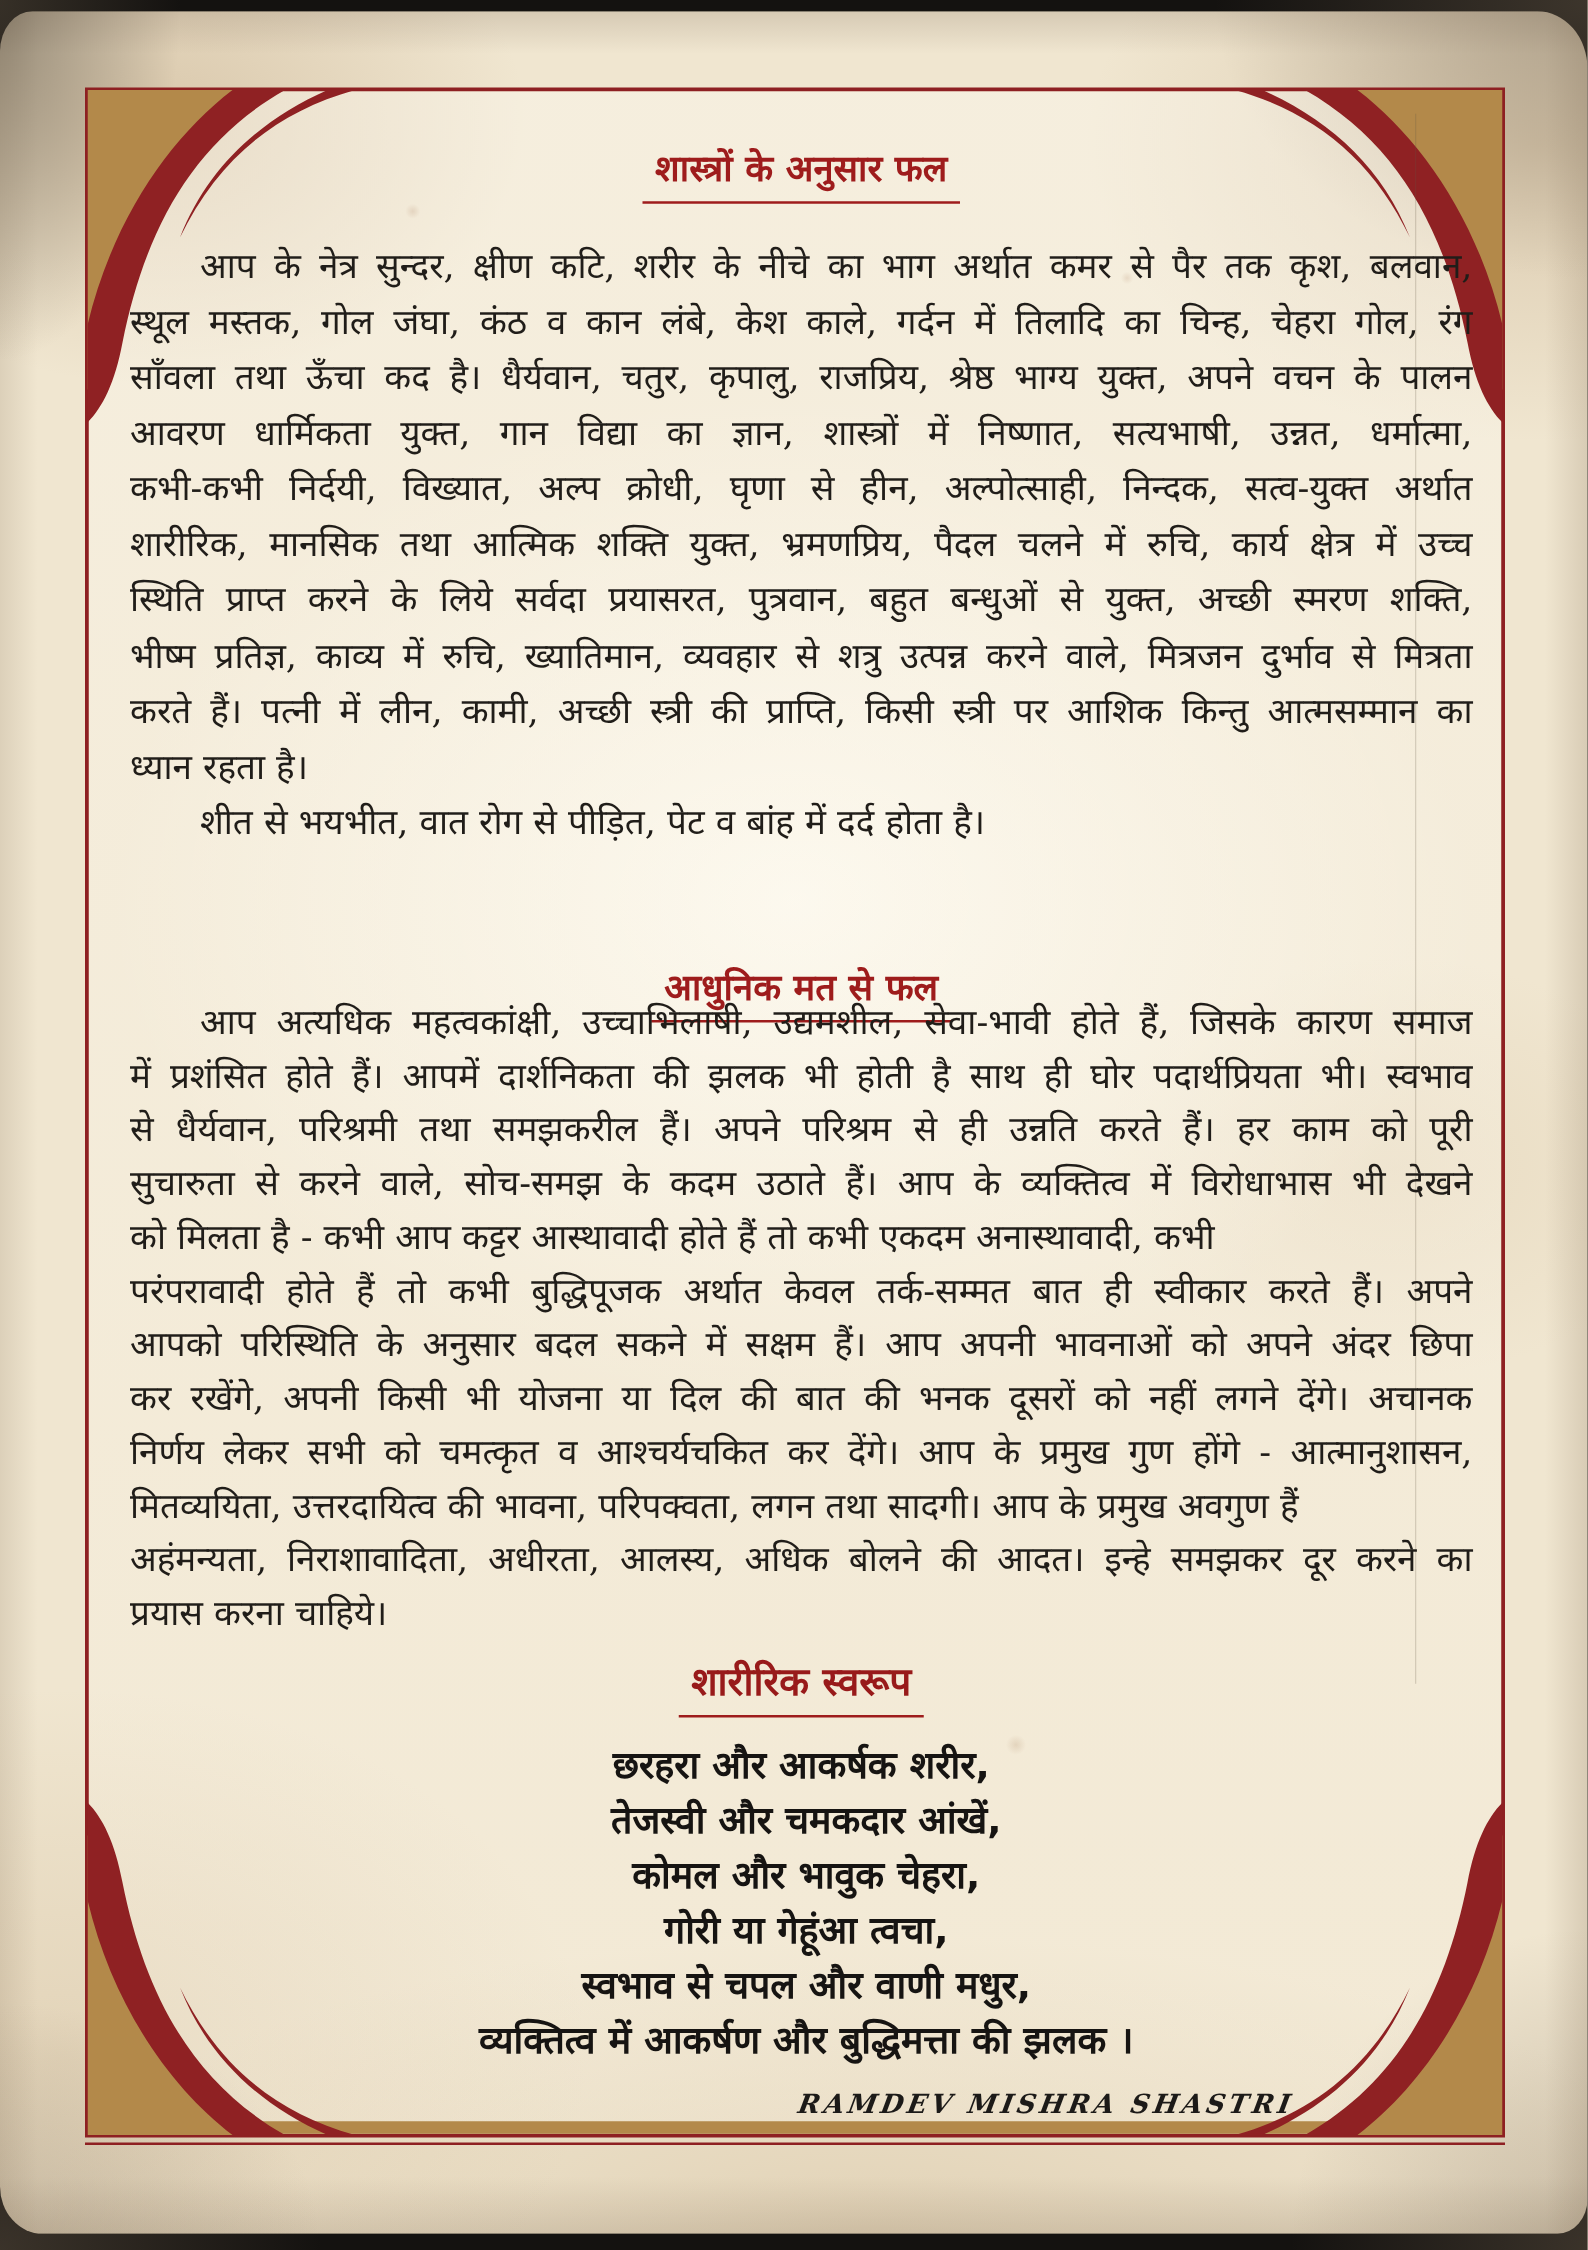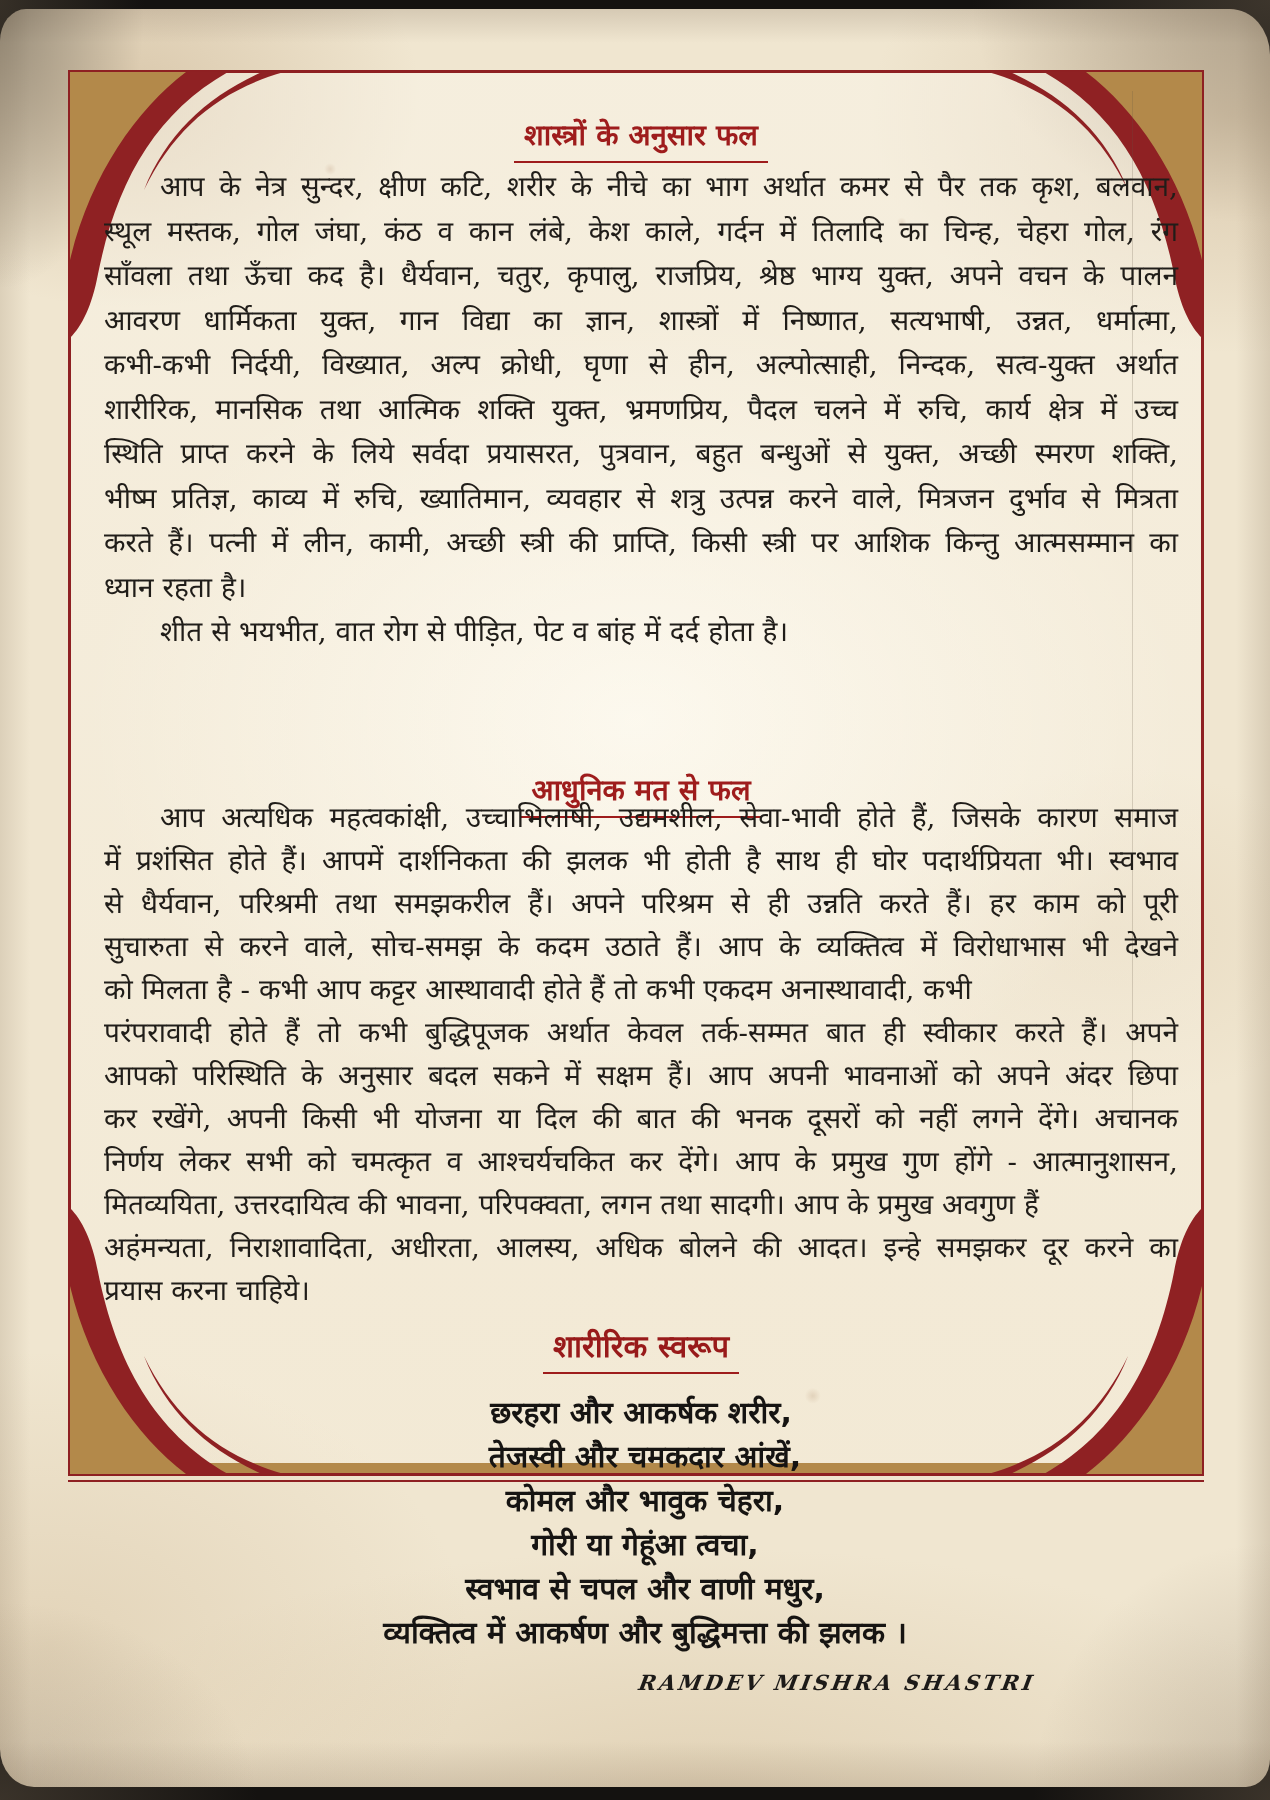--- a/index.html
+++ b/index.html
@@ -33,21 +33,21 @@
     background:radial-gradient(ellipse at 0% 0%, rgba(82,72,58,0.55), rgba(82,72,58,0) 68%);}
   .shade-tr{right:0;top:0;width:320px;height:240px;
     background:radial-gradient(ellipse at 100% 0%, rgba(110,96,78,0.45), rgba(110,96,78,0) 66%);}
   .shade-br{right:0;bottom:0;width:240px;height:260px;
     background:radial-gradient(ellipse at 100% 100%, rgba(130,112,90,0.35), rgba(130,112,90,0) 70%);}
   .shade-bl{left:0;bottom:0;width:260px;height:200px;
     background:radial-gradient(ellipse at 0% 100%, rgba(130,112,90,0.35), rgba(130,112,90,0) 70%);}
 
   
   .frame{
-    position:absolute;left:68px;top:70px;width:1136px;height:1406px;
+    position:absolute;left:68px;top:70px;width:1136px;height:1640px;
     box-sizing:border-box;border:3px solid #8e2022;
     background:linear-gradient(rgba(252,248,238,0.45), rgba(250,243,228,0.25));
   }
   .frame::after{ 
     content:"";position:absolute;left:-3px;right:-3px;bottom:-9px;height:2.5px;background:#8e2022;
   }
   .gold-band{position:absolute;left:0;right:0;bottom:0;height:10px;background:#b3894a;}
   .corner{position:absolute;width:300px;height:300px;}
   .corner svg{display:block;width:100%;height:100%;}
   .corner .tan{fill:#b3894a;}
@@ -124,21 +124,21 @@
       <path class="red" d="M158,0 C84,42 46,112 28,202 C22,234 12,254 0,266 L0,188 C20,104 66,38 116,0 Z"></path>
       <path class="red" d="M214,0 C150,18 104,56 74,118 C96,62 138,24 192,0 Z"></path>
     </svg>
   </div>
 
   <div class="fold-line"></div>
 
   <div class="abs heading-wrap" style="top:42px;">
     <span class="heading">शास्त्रों के अनुसार फल</span>
   </div>
-  <div class="abs para p1" style="top:92px;">
+  <div class="abs para p1" style="top:118px;">
     <div class="ln ind">आप के नेत्र सुन्दर, क्षीण कटि, शरीर के नीचे का भाग अर्थात कमर से पैर तक कृश, बलवान,</div>
     <div class="ln">स्थूल मस्तक, गोल जंघा, कंठ व कान लंबे, केश काले, गर्दन में तिलादि का चिन्ह, चेहरा गोल, रंग</div>
     <div class="ln">साँवला तथा ऊँचा कद है। धैर्यवान, चतुर, कृपालु, राजप्रिय, श्रेष्ठ भाग्य युक्त, अपने वचन के पालन</div>
     <div class="ln">आवरण धार्मिकता युक्त, गान विद्या का ज्ञान, शास्त्रों में निष्णात, सत्यभाषी, उन्नत, धर्मात्मा,</div>
     <div class="ln">कभी-कभी निर्दयी, विख्यात, अल्प क्रोधी, घृणा से हीन, अल्पोत्साही, निन्दक, सत्व-युक्त अर्थात</div>
     <div class="ln">शारीरिक, मानसिक तथा आत्मिक शक्ति युक्त, भ्रमणप्रिय, पैदल चलने में रुचि, कार्य क्षेत्र में उच्च</div>
     <div class="ln">स्थिति प्राप्त करने के लिये सर्वदा प्रयासरत, पुत्रवान, बहुत बन्धुओं से युक्त, अच्छी स्मरण शक्ति,</div>
     <div class="ln">भीष्म प्रतिज्ञ, काव्य में रुचि, ख्यातिमान, व्यवहार से शत्रु उत्पन्न करने वाले, मित्रजन दुर्भाव से मित्रता</div>
     <div class="ln">करते हैं। पत्नी में लीन, कामी, अच्छी स्त्री की प्राप्ति, किसी स्त्री पर आशिक किन्तु आत्मसम्मान का</div>
     <div class="ln end">ध्यान रहता है।</div>

